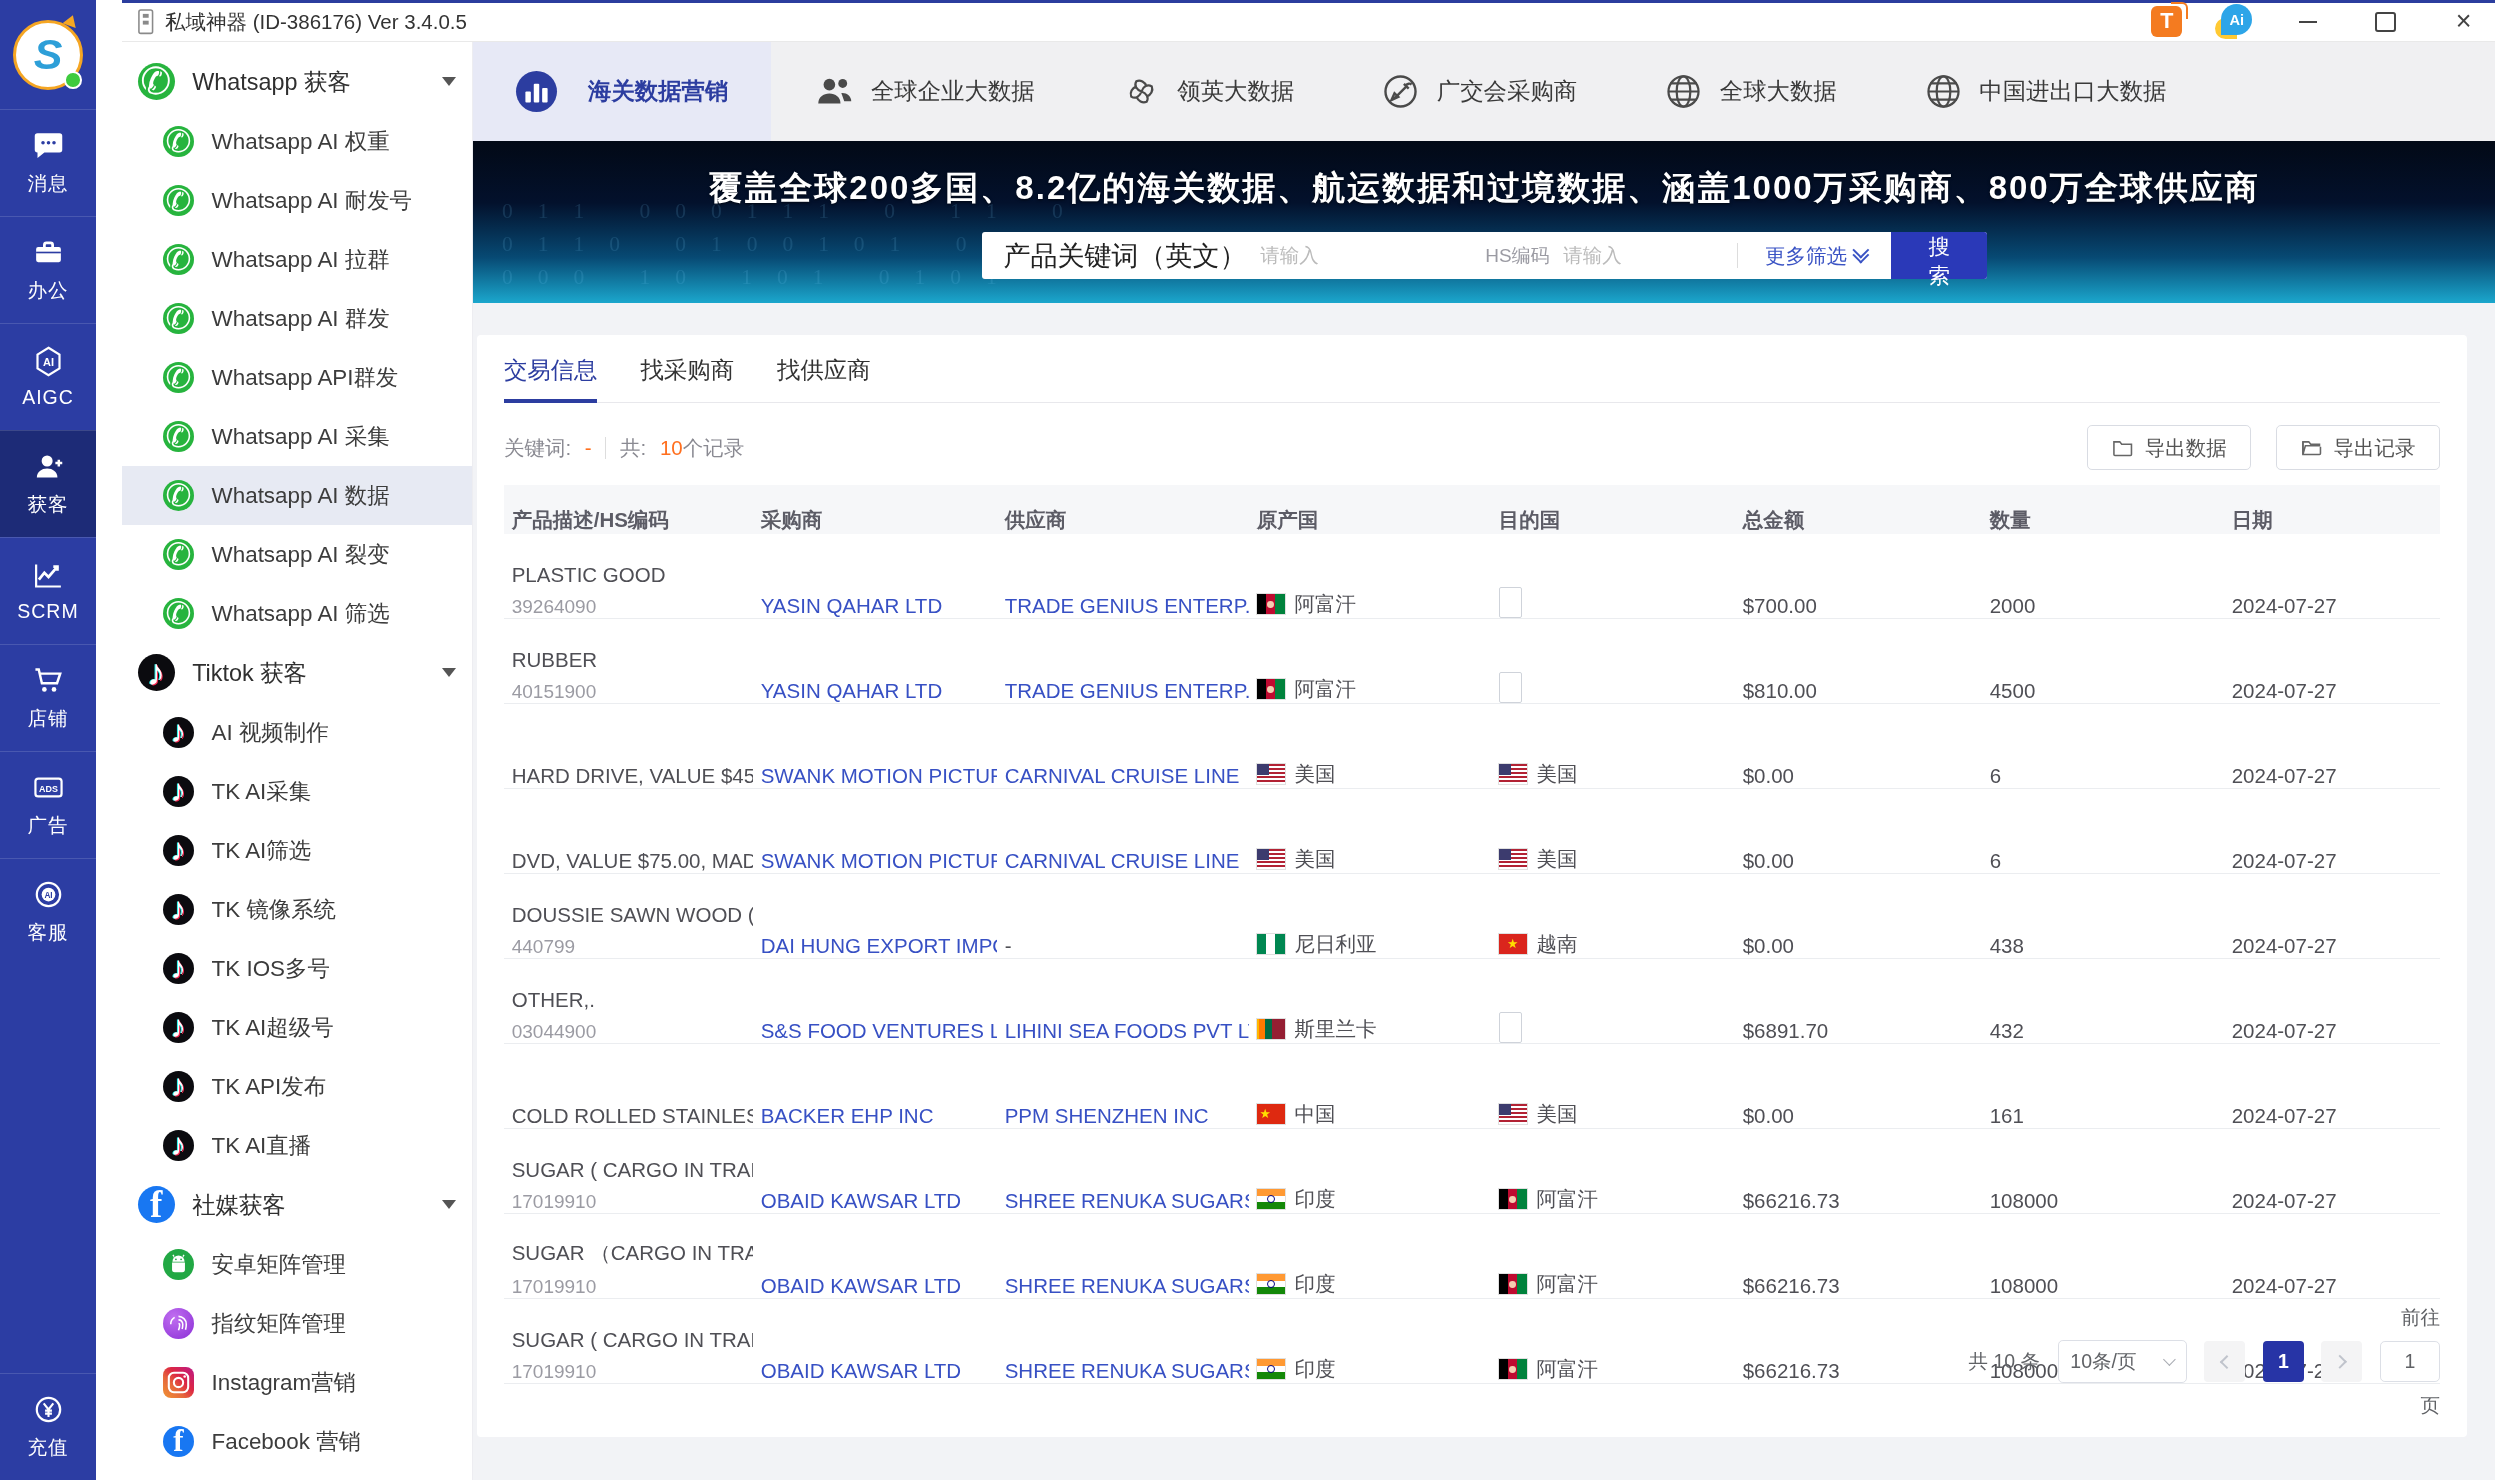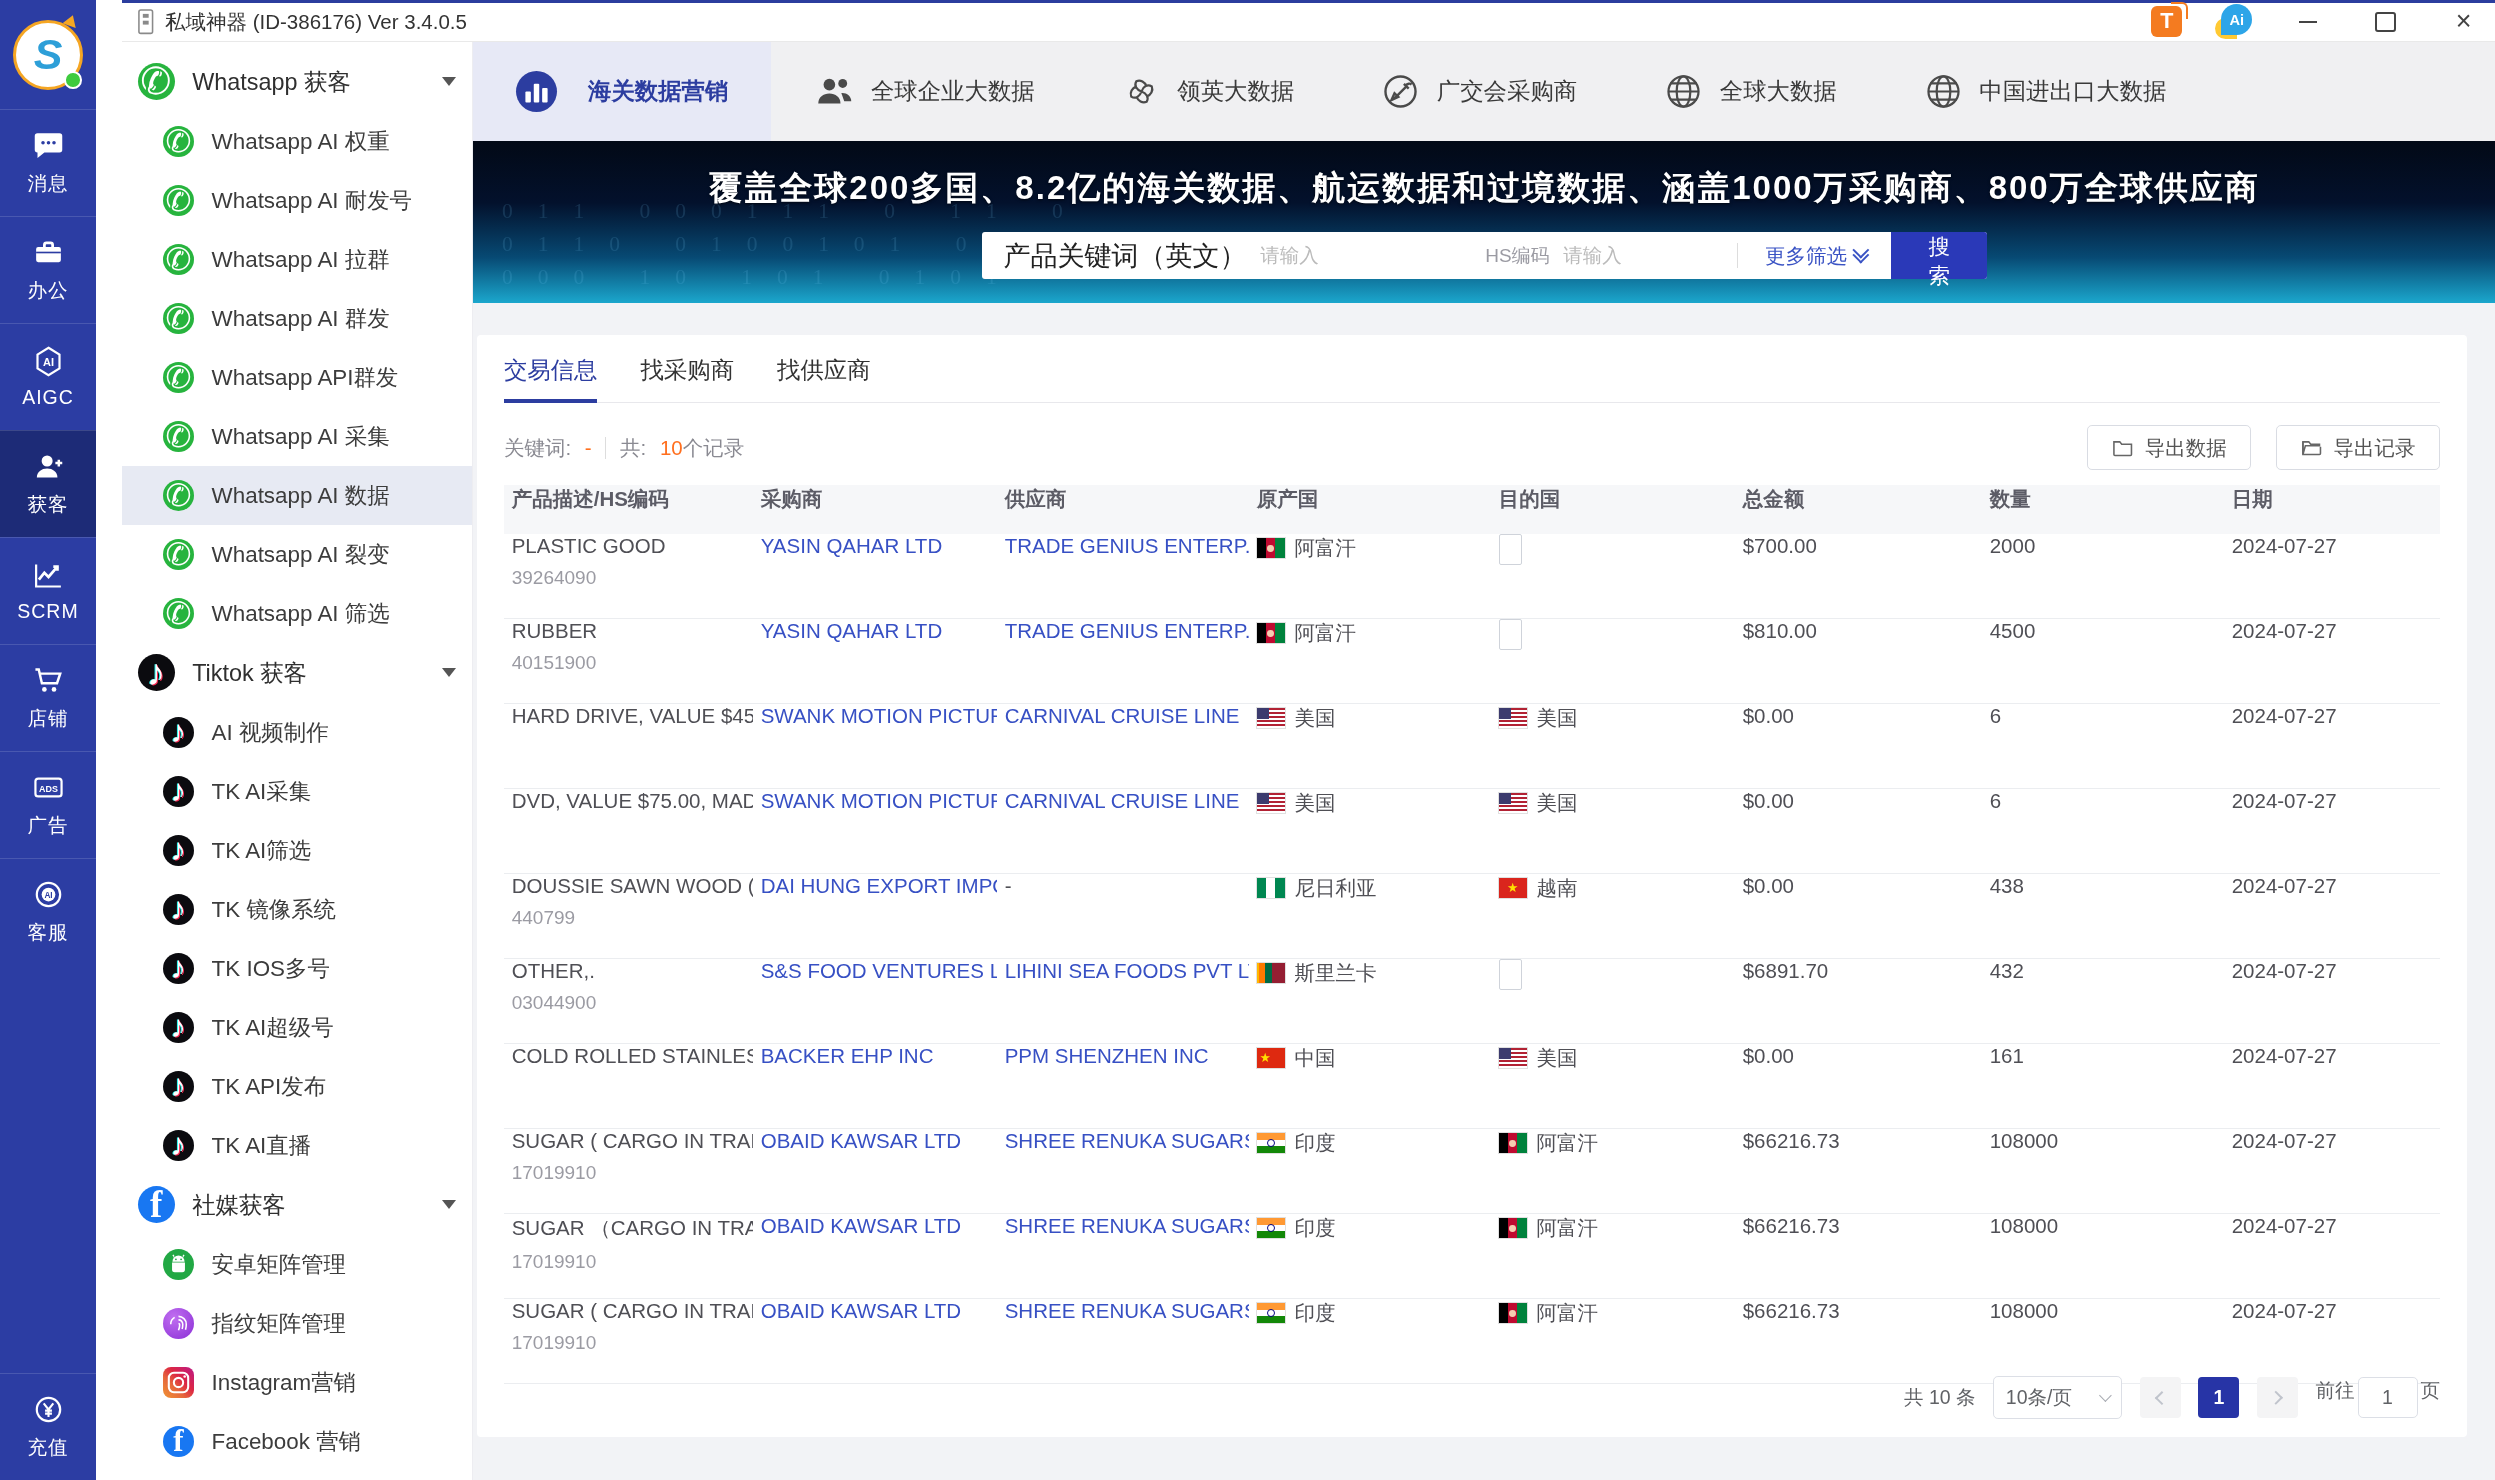--- a/index.html
+++ b/index.html
@@ -81,21 +81,21 @@
   .info-left { display:flex; align-items:center; gap:13.7px; font-size:20.5px; color:#8a8a92; }
   .info-left .dash { color:#ff6f1e; }
   .info-sep { width:1px; height:21.5px; background:#ddd; }
   .count { color:#ff6f1e; }
   .info-right { margin-left:auto; display:flex; gap:25px; }
   .out-btn { display:flex; align-items:center; gap:9.8px; height:45px; padding:0 23.4px; border:1px solid #d9dce3; border-radius:4.9px; background:#fff; font-size:20.5px; color:#555; cursor:pointer; }
   .out-btn .ic { width:23.4px; height:23.4px; }
 
   
   .tbl { margin-top:13.7px; width:100%; }
-  .tr { display:flex; align-items:flex-start; border-bottom:1px solid #ebedf0; }
+  .tr { display:flex; align-items:flex-end; border-bottom:1px solid #ebedf0; }
   .tr.head { background:#f6f7f9; border-bottom:none; height:49px; }
   .tr.row { height:85px; background:#fff; }
   .td { padding:0 9.8px 0 7.8px; font-size:20.5px; color:#4f4f55; overflow:hidden; white-space:nowrap; }
   .c0{width:249px;flex:0 0 249px;} .c1{width:244px;flex:0 0 244px;} .c2{width:252px;flex:0 0 252px;}
   .c3{width:242px;flex:0 0 242px;} .c4{width:244px;flex:0 0 244px;} .c5{width:247px;flex:0 0 247px;}
   .c6{width:242px;flex:0 0 242px;} .c7{flex:1;}
   .tr.head .td { color:#5c5c66; font-weight:bold; font-size:20.5px; }
   .desc2 { display:flex; flex-direction:column; gap:8.8px; justify-content:center; }
   .hs { font-size:19px; color:#9b9ba3; }
   .lnk { color:#3750c4; cursor:pointer; }
@@ -115,21 +115,21 @@
 
   
   .pager { position:absolute; right:27px; bottom:17.6px; display:flex; align-items:center; gap:17.6px; font-size:19.5px; color:#606266; }
   .psel { display:flex; align-items:center; justify-content:space-between; width:129px; height:43px; border:1px solid #dcdfe6; border-radius:4.9px; padding:0 11.7px; color:#606266; cursor:pointer; background:#fff; }
   .psel .dn { width:8.8px; height:8.8px; border-right:1.6px solid #a8abb2; border-bottom:1.6px solid #a8abb2; transform:rotate(45deg); margin-top:-3.9px; }
   .pbtn { width:41px; height:41px; border-radius:3.9px; background:#f4f4f5; display:flex; align-items:center; justify-content:center; cursor:pointer; }
   .pbtn .ar { width:9.8px; height:9.8px; border-left:2px solid #c0c4cc; border-bottom:2px solid #c0c4cc; }
   .pbtn .ar.l { transform:rotate(45deg); margin-left:3.9px; }
   .pbtn .ar.r { transform:rotate(-135deg); margin-right:3.9px; }
   .pcur { min-width:41px; height:41px; border-radius:3.9px; background:#2734a6; color:#fff; font-weight:bold; display:flex; align-items:center; justify-content:center; }
-  .goto { display:flex; align-items:flex-start; gap:3px; }
+  .goto { display:flex; align-items:flex-end; gap:10px;flex-direction:column; }
   .goto input { width:60px; height:41px; border:1px solid #dcdfe6; border-radius:4.9px; text-align:center; font-size:19.5px; color:#606266; outline:none; }
 
   .ic { display:inline-flex; align-items:center; justify-content:center; }
   .ic svg { width:100%; height:100%; display:block; }
   .ic-whatsapp { background:#27b43e; border-radius:50%; color:#fff; font-size:.62em; }
   .ic-tiktok { background:#0b0b0f; border-radius:50%; color:#fff; font-size:.6em; text-shadow:-1px 0 0 #25f4ee,1px 1px 0 #fe2c55; }
   .ic-facebook { background:#1877f2; border-radius:50%; color:#fff; font-weight:bold; font-size:.72em; font-family:"Liberation Serif",serif; }
   .ic-youtube { background:#f00; border-radius:30%; color:#fff; font-size:.5em; }
   .ic-android { background:#22a844; border-radius:50%; }
   .ic-fingerprint { background:radial-gradient(circle at 35% 30%,#c06ef0,#8b2fd6); border-radius:50%; }

